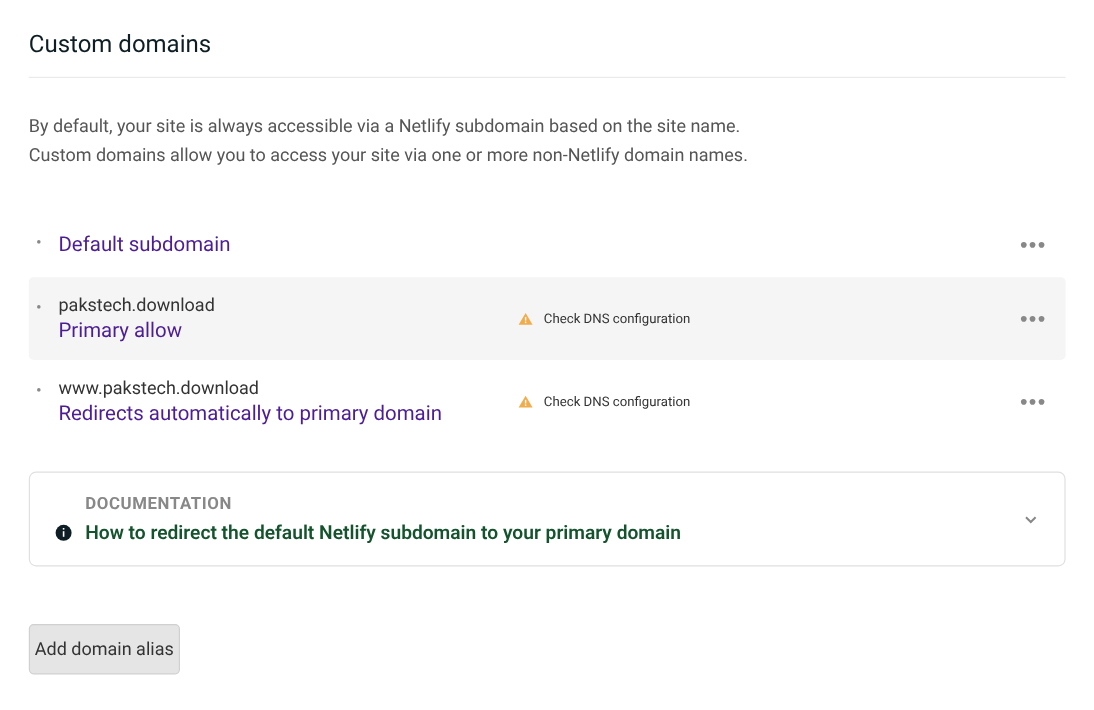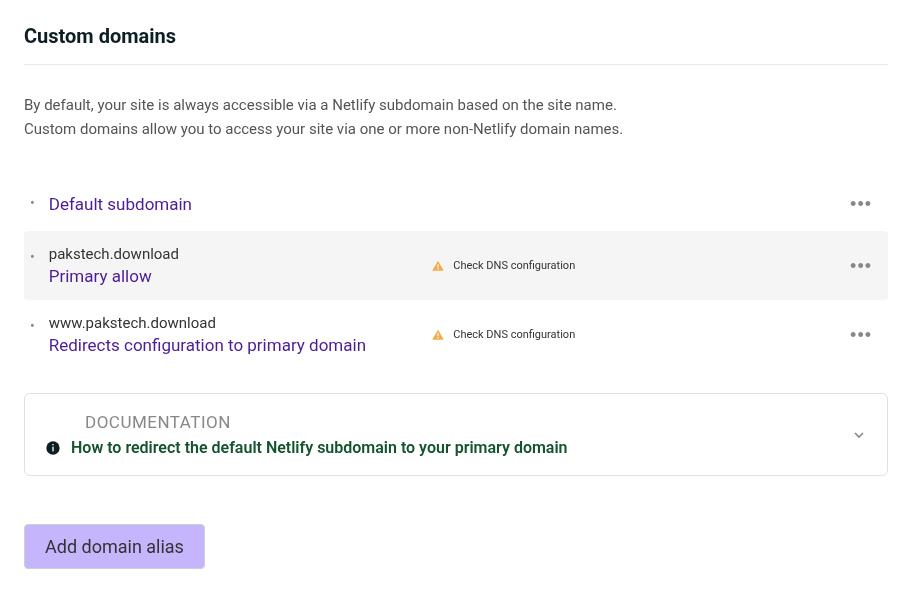--- a/index.html
+++ b/index.html
@@ -9,21 +9,21 @@
     }
     body {
       font-family: -apple-system, BlinkMacSystemFont, "Segoe UI", Roboto, Helvetica, Arial, sans-serif;
       background: #fff;
       color: #0e1e25;
       padding: 24px;
       width: 912px;
     }
     .section-title {
       font-size: 20px;
-      font-weight: 700;
+      font-weight: 400;
       color: #0e1e25;
       padding-bottom: 16px;
       border-bottom: 1px solid #e9ebeb;
       margin-bottom: 28px;
     }
     .description {
       color: #555;
       font-size: 15px;
       line-height: 1.6;
       margin-bottom: 36px;
@@ -97,27 +97,27 @@
       border-radius: 6px;
       padding: 18px 20px;
       display: flex;
       align-items: center;
       margin-bottom: 48px;
     }
     .doc-content {
       flex: 1;
     }
     .doc-label {
-      font-size: 17px;
-      font-weight: 400;
+      font-size: 14px;
+      font-weight: 700;
       letter-spacing: 0.5px;
       color: #888;
       text-transform: uppercase;
       margin-bottom: 6px;
-      margin-left: 40px;
+      margin-left: 26px;
     }
     .doc-title-row {
       display: flex;
       align-items: center;
       gap: 10px;
     }
     .info-icon {
       display: inline-flex;
       width: 16px;
       height: 16px;
@@ -127,25 +127,25 @@
       font-size: 16px;
       font-weight: 600;
       color: #14532d;
     }
     .chevron-icon {
       width: 16px;
       height: 16px;
       color: #888;
     }
     .add-button {
-      background: #c4b5fd;
+      background: #e5e5e5;
       border: 1px solid #d0d0d0;
       border-radius: 4px;
-      padding: 11px 20px;
-      font-size: 18px;
+      padding: 11px 4px;
+      font-size: 15px;
       color: #333;
       cursor: pointer;
       font-family: inherit;
     }
     .status-col {
       flex: 0 0 48%;
       display: flex;
       justify-content: flex-start;
     }
   </style>
@@ -189,21 +189,21 @@
         <span>Check DNS configuration</span>
       </div>
     </div>
     <button class="more-button">•••</button>
   </li>
 
   <li class="domain-item">
     <span class="bullet">•</span>
     <div class="domain-info">
       <div class="domain-name plain">www.pakstech.download</div>
-      <div class="domain-subtext">Redirects configuration to primary domain</div>
+      <div class="domain-subtext">Redirects automatically to primary domain</div>
     </div>
     <div class="status-col">
       <div class="domain-status">
         <span class="warning-icon">
           <svg viewBox="0 0 24 24" fill="none">
               <path d="M12 3 L22 20 L2 20 Z" fill="#f0ad4e"></path>
               <rect x="11" y="9" width="2" height="5" fill="#fff"></rect>
               <rect x="11" y="15.5" width="2" height="2" fill="#fff"></rect>
             </svg>
         </span>

